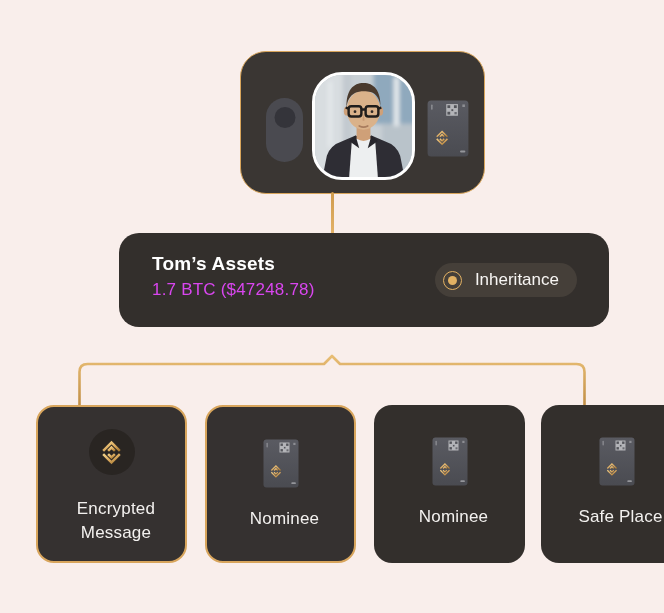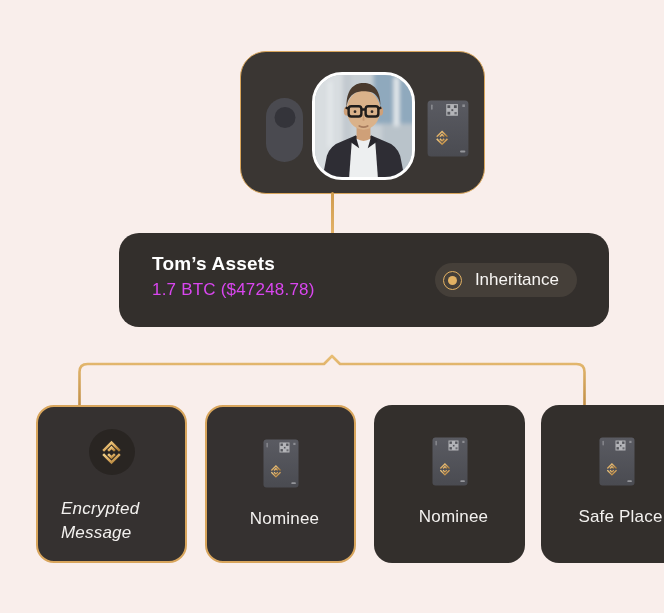--- a/index.html
+++ b/index.html
@@ -62,21 +62,21 @@
   
   .child-card { top:405px; width:151px; height:158px; border-radius:18px; background:#332f2c; }
   .child-card.gold { background:#353130; border:2px solid #d8a55c; }
   .child-1 { left:4px; }
   .child-2 { left:173px; }
   .child-3 { left:342px; }
   .child-4 { left:509px; }
   .child-label {
     position:absolute; color:#f3f1ef; font-size:17px; line-height:24px; letter-spacing:.2px;
   }
-  .child-label.left { left:23px; right:14px; top:90px; text-align:left;font-style:italic; }
+  .child-label.left { left:23px; right:14px; top:90px; text-align:center; }
   .child-label.center { left:8px; right:0; top:100px; text-align:center; }
   .msg-icon-circle {
     position:absolute; left:50%; top:22px; transform:translateX(-50%);
     width:46px; height:46px; border-radius:50%; background:#292522;
     display:flex; align-items:center; justify-content:center;
   }
   .child-device { position:absolute; left:50%; top:32px; transform:translateX(-50%); width:36px; }
 </style>
 </head>
 <body>

